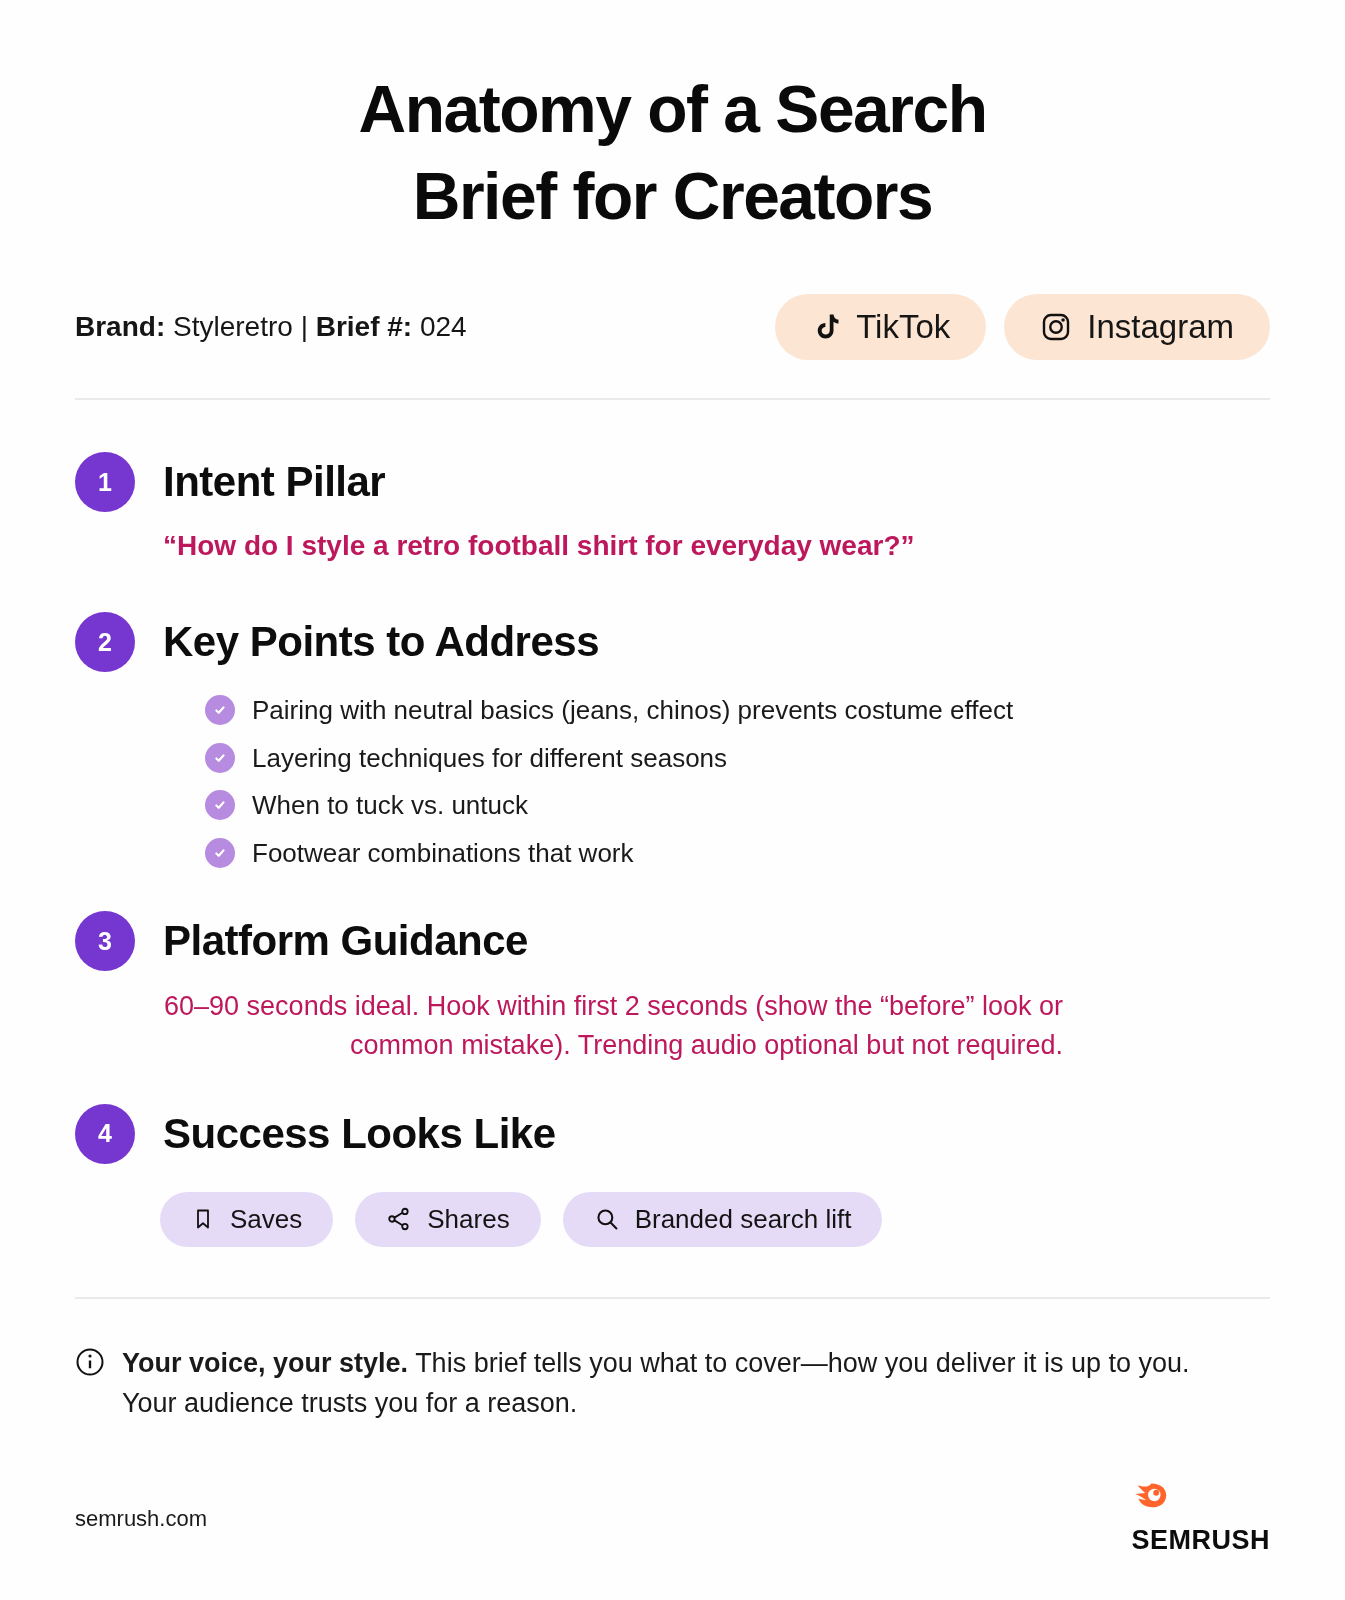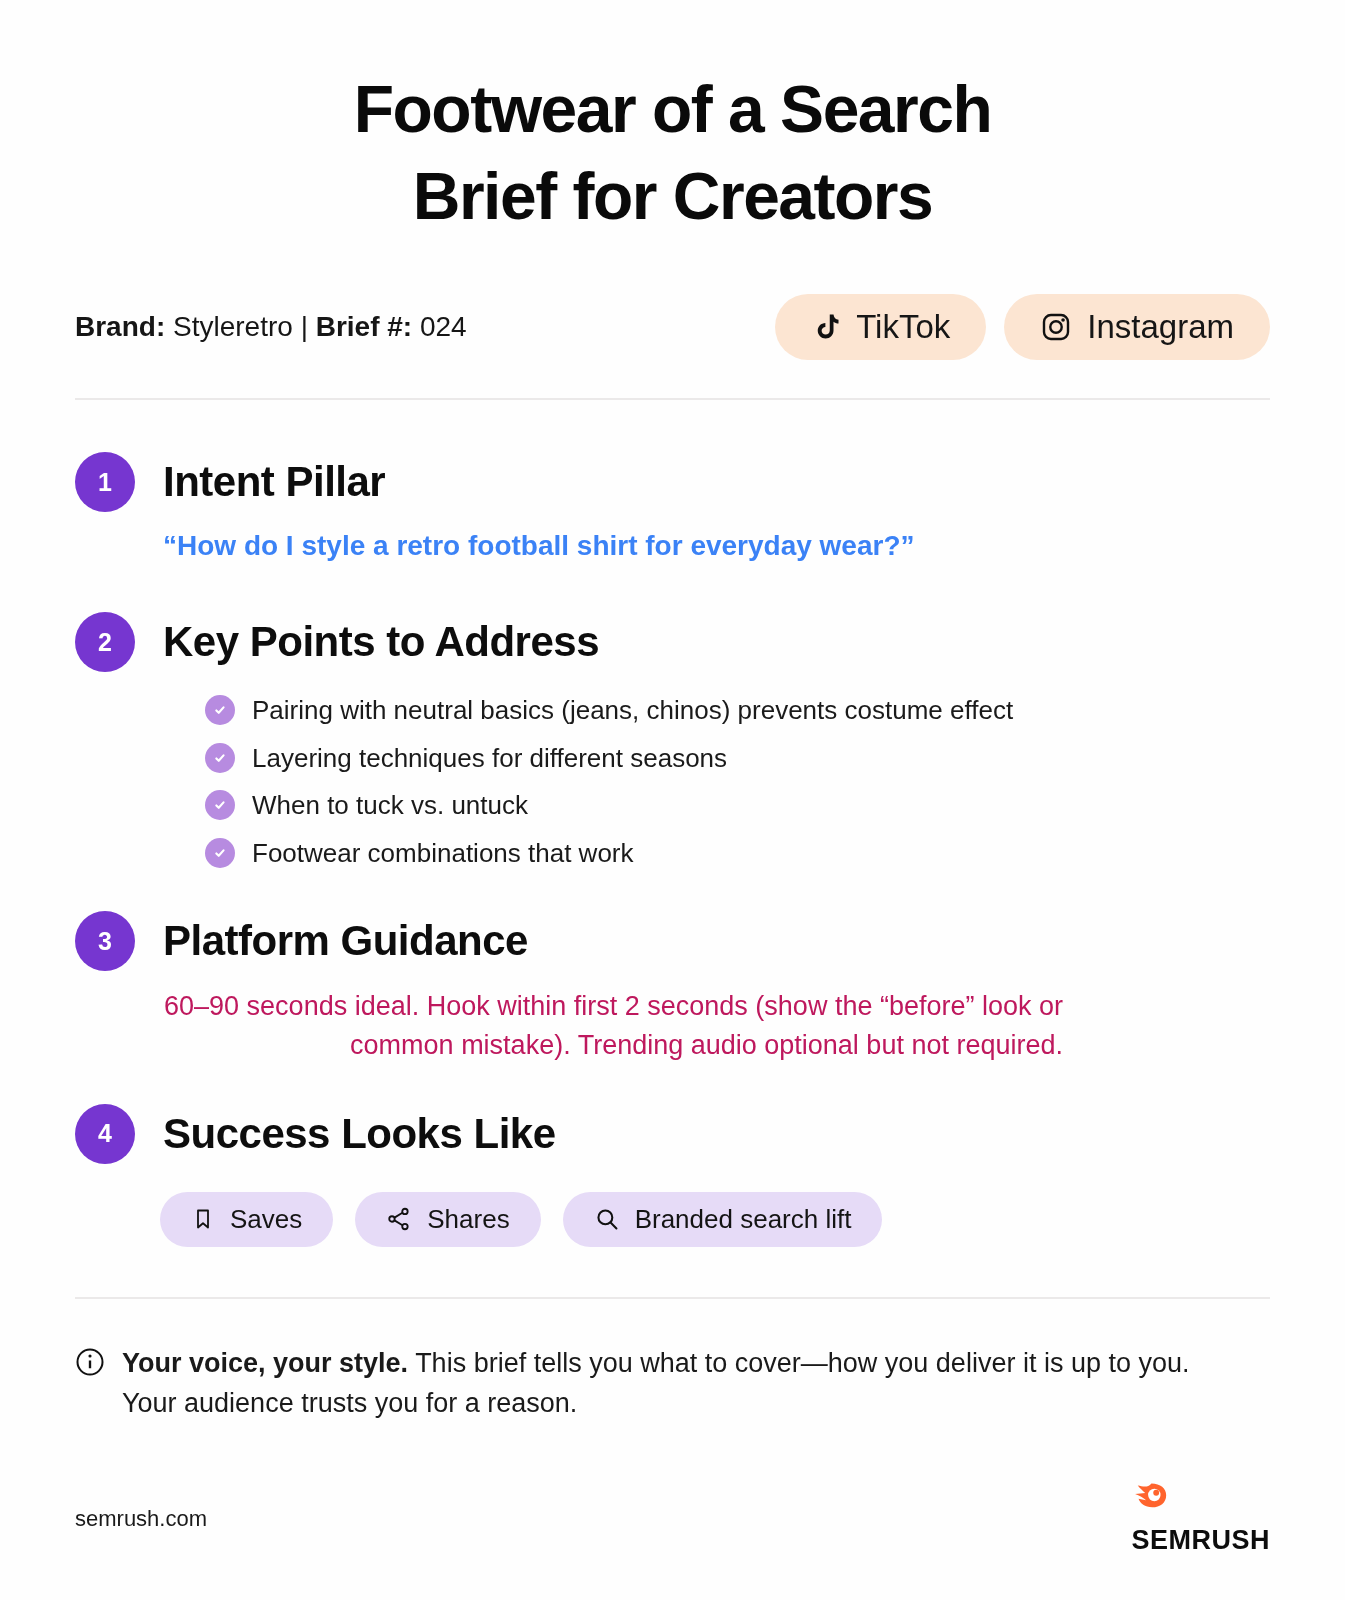--- a/index.html
+++ b/index.html
@@ -52,21 +52,21 @@
   }
   .section-heading { font-size:42px; font-weight:700; color:#0d0d0d; letter-spacing:-0.5px; }
   .sec-intent { margin-top:52px; }
   .sec-keypoints { margin-top:50px; }
   .sec-guidance { margin-top:42px; }
   .sec-success { margin-top:38px; }
   .quote {
     margin:18px 0 0 88px;
     font-size:28px;
     font-weight:600;
-    color:#3b82f6;
+    color:#be185d;
   }
   .checklist {
     margin:22px 0 0 130px;
     display:flex; flex-direction:column; gap:15px;
   }
   .check-item { display:flex; align-items:center; gap:17px; font-size:26px; color:#1a1a1a; line-height:1.25; }
   .check-circle {
     width:30px; height:30px; flex:0 0 30px;
     border-radius:50%;
     background:#b78be0;
@@ -109,21 +109,21 @@
   .site-url { font-size:22px; color:#1a1a1a; }
   .logo { display:flex; align-items:flex-start; gap:16px;flex-direction:column; }
   .logo-word { font-size:27px; font-weight:700; letter-spacing:0.5px; color:#0d0d0d; }
   svg { display:block; }
 </style>
 </head>
 <body>
 
 <div class="page">
 
-  <h1 class="title"><span>Footwear of a Search</span><br>
+  <h1 class="title"><span>Anatomy of a Search</span><br>
   <span>Brief for Creators</span></h1>
 
   <div class="meta-row">
     <div class="meta-text">
       <b>Brand:</b>
       <span>Styleretro</span>
       <span>|</span>
       <b>Brief #:</b>
       <span>024</span>
     </div>

